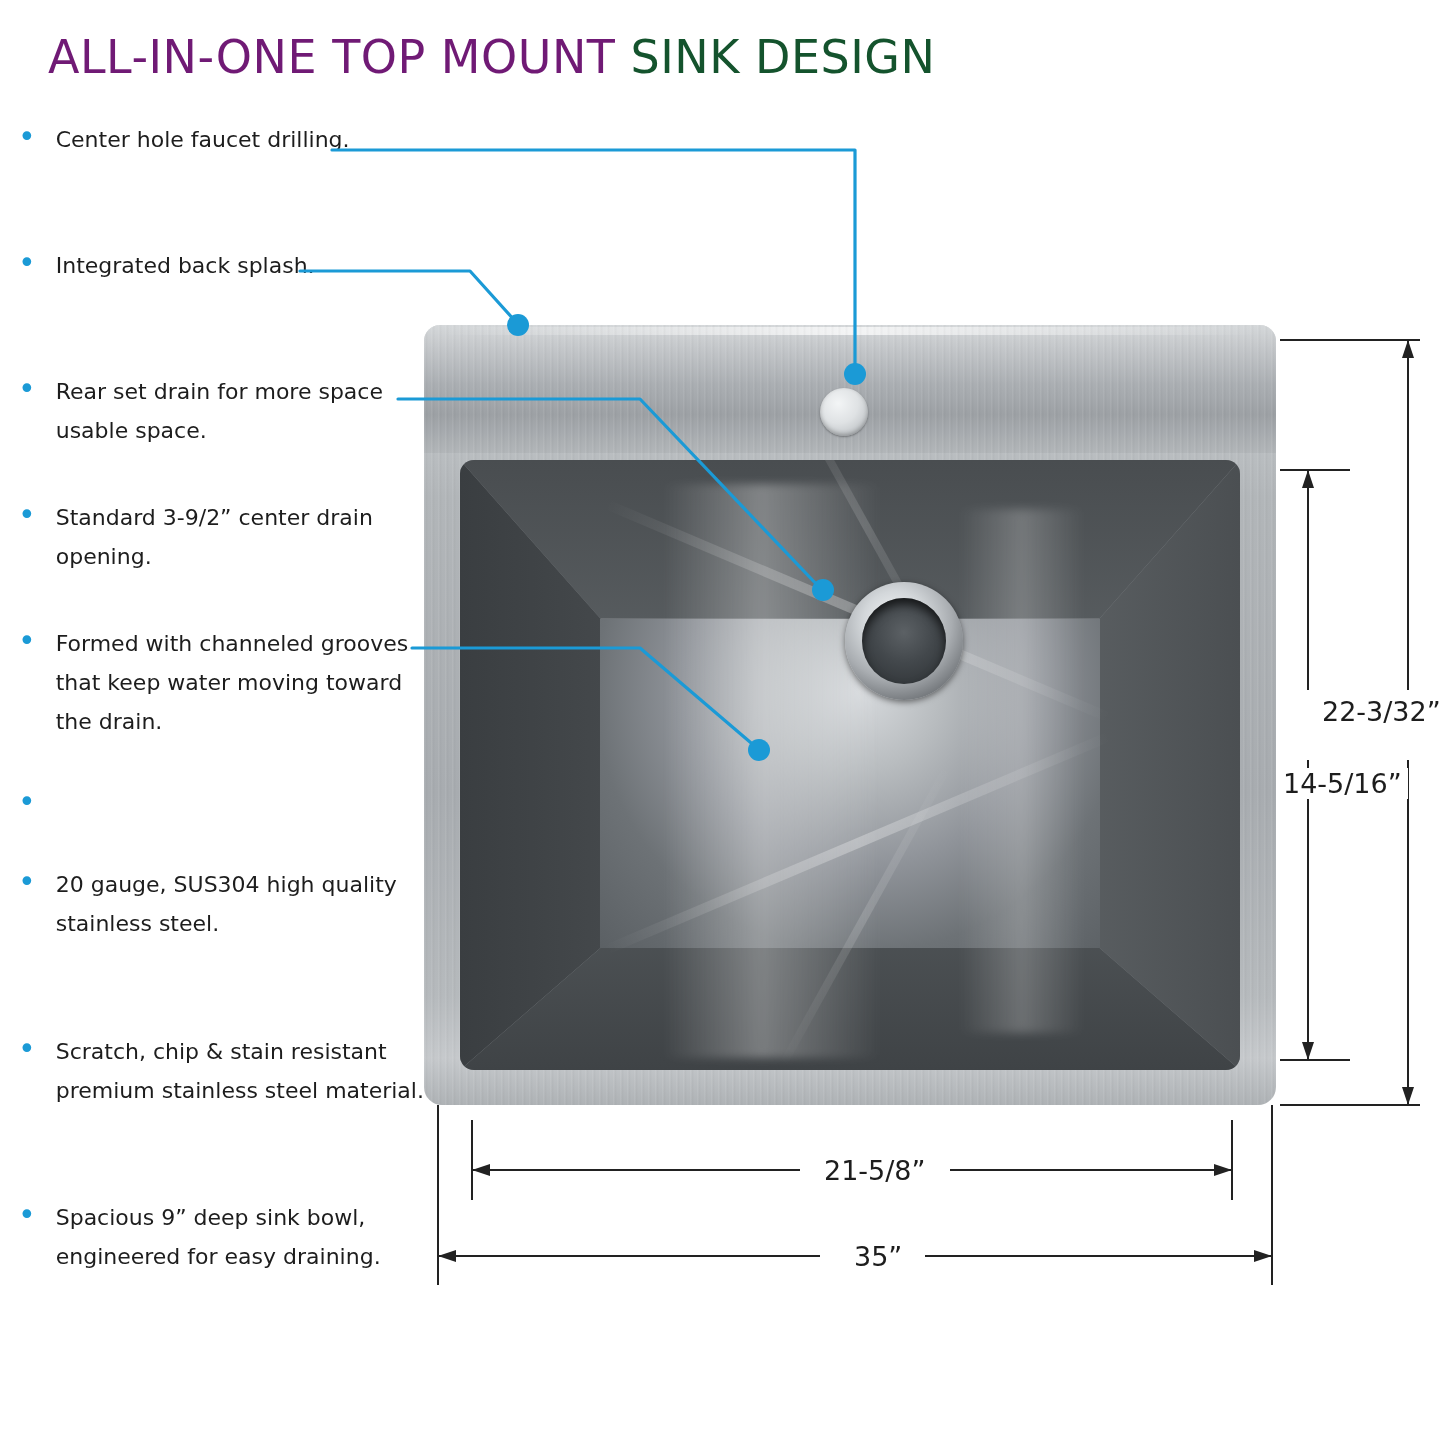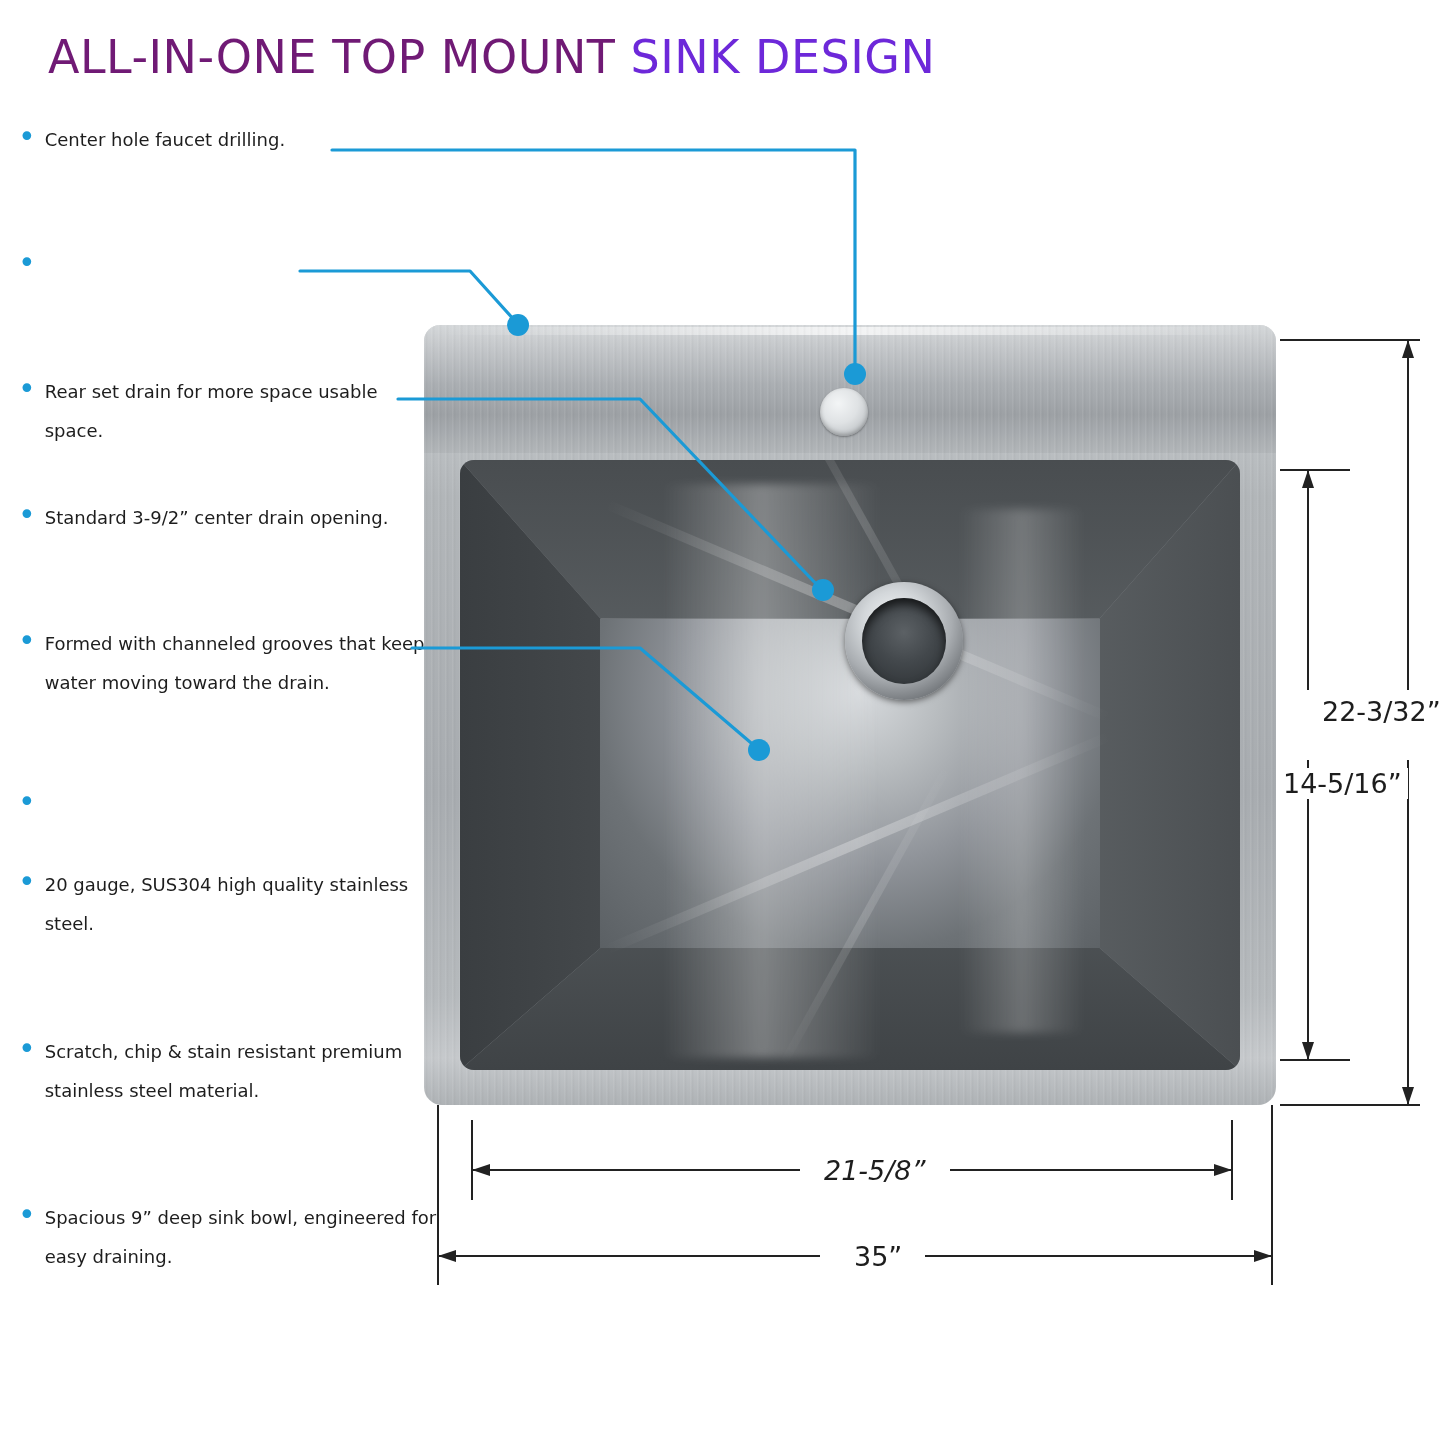--- a/index.html
+++ b/index.html
@@ -27,21 +27,21 @@
     top: 30px;
     font-size: 46px;
     letter-spacing: 0.5px;
     white-space: nowrap;
   }
   .title .part-a {
     color: #701a75;
     font-weight: 400;
   }
   .title .part-b {
-    color: #6d28d9;
+    color: #14532d;
     font-weight: 400;
   }
 
   
   .features {
     position: absolute;
     left: 18px;
     top: 120px;
     width: 420px;
   }
@@ -53,23 +53,24 @@
   }
   .bullet {
     color: #1b9ad6;
     font-size: 30px;
     line-height: 30px;
     margin-right: 9px;
     flex: 0 0 auto;
     padding-top: 2px;
   }
   .feature-text {
-    font-size: 18px;
+    font-size: 22px;
     line-height: 39px;
     color: #1d1d1d;
+    margin-left: 11px;
   }
 
   
   .diagram {
     position: absolute;
     left: 0;
     top: 0;
     width: 1445px;
     height: 1445px;
     pointer-events: none;
@@ -254,20 +255,21 @@
     <span class="part-a">ALL-IN-ONE TOP MOUNT </span><span class="part-b">SINK DESIGN</span>
   </div>
 
   <div class="features">
     <div class="feature" style="top:0px;">
       <span class="bullet">•</span>
       <span class="feature-text">Center hole faucet drilling.</span>
     </div>
     <div class="feature" style="top:126px;">
       <span class="bullet">•</span>
+      <span class="feature-text">Integrated back splash.</span>
     </div>
     <div class="feature" style="top:252px;">
       <span class="bullet">•</span>
       <span class="feature-text">Rear set drain for more space usable space.</span>
     </div>
     <div class="feature" style="top:378px;">
       <span class="bullet">•</span>
       <span class="feature-text">Standard 3-9/2” center drain opening.</span>
     </div>
     <div class="feature" style="top:504px;">
@@ -366,16 +368,16 @@
       <polygon points="1308,1060 1302,1042 1314,1042"></polygon>
       <polygon points="472,1170 490,1164 490,1176"></polygon>
       <polygon points="1232,1170 1214,1164 1214,1176"></polygon>
       <polygon points="438,1256 456,1250 456,1262"></polygon>
       <polygon points="1272,1256 1254,1250 1254,1262"></polygon>
     </g>
   </svg>
 
   <div class="dim-label" style="left:1316px; top:696px;">22-3/32”</div>
   <div class="dim-label" style="left:1277px; top:768px;">14-5/16”</div>
-  <div class="dim-label" style="left:818px; top:1155px;font-style:italic;">21-5/8”</div>
+  <div class="dim-label" style="left:818px; top:1155px;">21-5/8”</div>
   <div class="dim-label" style="left:848px; top:1241px;">35”</div>
 
 </div>
 
 </body></html>

